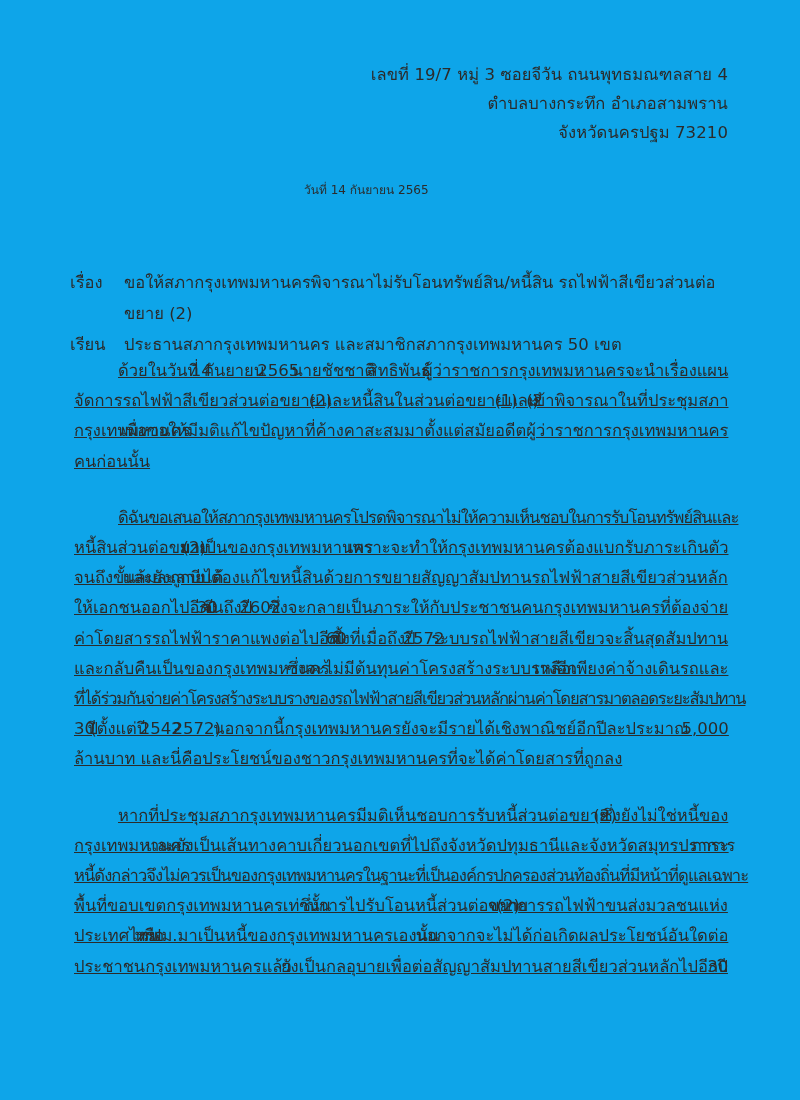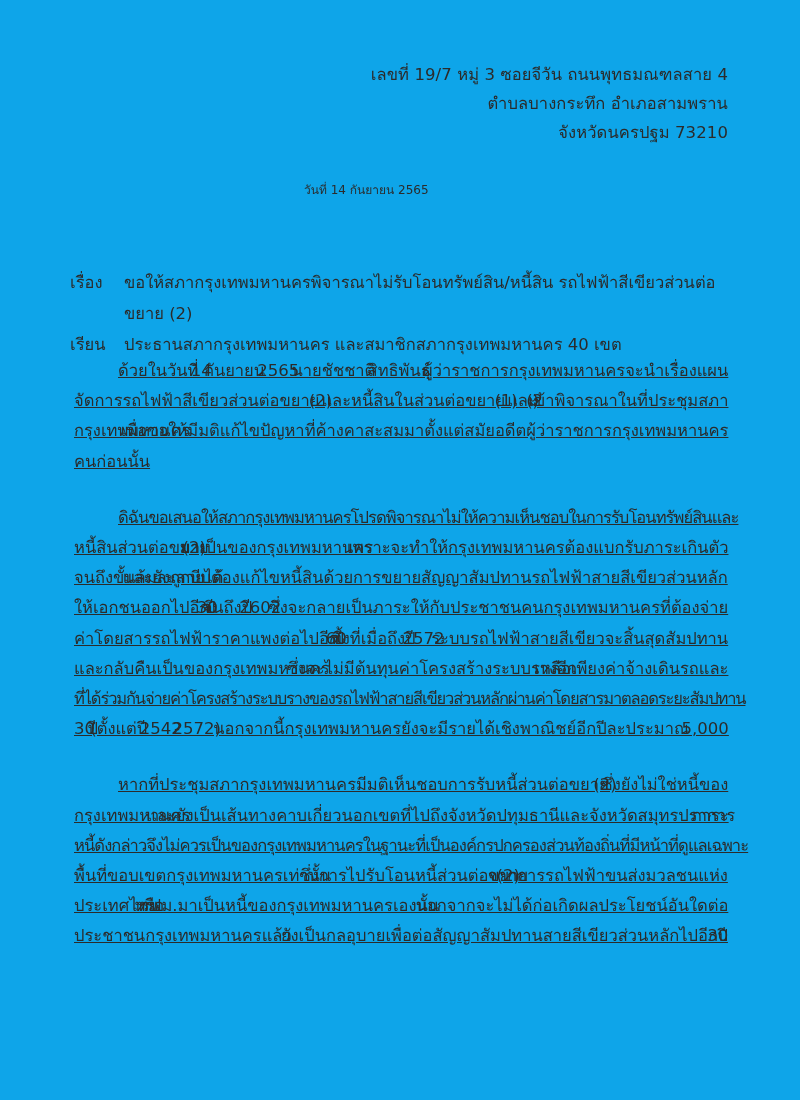--- a/index.html
+++ b/index.html
@@ -106,21 +106,21 @@
 
   <div class="date-line">วันที่ 14 กันยายน 2565</div>
 
   <div class="ref-block">
     <div class="ref-row">
       <div class="ref-label">เรื่อง</div>
       <div class="ref-value">ขอให้สภากรุงเทพมหานครพิจารณาไม่รับโอนทรัพย์สิน/หนี้สิน รถไฟฟ้าสีเขียวส่วนต่อขยาย (2)</div>
     </div>
     <div class="ref-row">
       <div class="ref-label">เรียน</div>
-      <div class="ref-value">ประธานสภากรุงเทพมหานคร และสมาชิกสภากรุงเทพมหานคร 40 เขต</div>
+      <div class="ref-value">ประธานสภากรุงเทพมหานคร และสมาชิกสภากรุงเทพมหานคร 50 เขต</div>
     </div>
   </div>
 
   <div class="paragraphs">
 
     <p class="para">
       <span class="ln indent" style="word-spacing: -13px;">ด้วยในวันที่ 14 กันยายน 2565 นายชัชชาติ สิทธิพันธุ์ ผู้ว่าราชการกรุงเทพมหานครจะนำเรื่องแผน</span>
       <span class="ln" style="word-spacing: -15.8571px;">จัดการรถไฟฟ้าสีเขียวส่วนต่อขยาย (2) และหนี้สินในส่วนต่อขยาย (1) และ (2 ) เข้าพิจารณาในที่ประชุมสภา</span>
       <span class="ln" style="word-spacing: -75px;">กรุงเทพมหานคร เพื่อขอให้มีมติแก้ไขปัญหาที่ค้างคาสะสมมาตั้งแต่สมัยอดีตผู้ว่าราชการกรุงเทพมหานคร</span>
       <span class="ln" style="letter-spacing: 0px;">คนก่อนนั้น</span>
@@ -128,20 +128,21 @@
 
     <p class="para">
       <span class="ln indent" style="letter-spacing: -0.9375px;">ดิฉันขอเสนอให้สภากรุงเทพมหานครโปรดพิจารณาไม่ให้ความเห็นชอบในการรับโอนทรัพย์สินและ</span>
       <span class="ln" style="word-spacing: -31.3333px;">หนี้สินส่วนต่อขยาย (2) มาเป็นของกรุงเทพมหานคร เพราะจะทำให้กรุงเทพมหานครต้องแบกรับภาระเกินตัว</span>
       <span class="ln" style="word-spacing: -106px;">จนถึงขั้นล้มละลายได้ และยังถูกบีบต้องแก้ไขหนี้สินด้วยการขยายสัญญาสัมปทานรถไฟฟ้าสายสีเขียวส่วนหลัก</span>
       <span class="ln" style="word-spacing: -18px;">ให้เอกชนออกไปอีก 30 ปี จนถึงปี 2602 ซึ่งจะกลายเป็นภาระให้กับประชาชนคนกรุงเทพมหานครที่ต้องจ่าย</span>
       <span class="ln" style="word-spacing: -18.4px;">ค่าโดยสารรถไฟฟ้าราคาแพงต่อไปอีก 60 ปี ทั้งที่เมื่อถึงปี 2572 ระบบรถไฟฟ้าสายสีเขียวจะสิ้นสุดสัมปทาน</span>
       <span class="ln" style="word-spacing: -48px;">และกลับคืนเป็นของกรุงเทพมหานคร ซึ่งจะไม่มีต้นทุนค่าโครงสร้างระบบรางอีก เหลือเพียงค่าจ้างเดินรถและ</span>
       <span class="ln" style="letter-spacing: -1.15054px;">ที่ได้ร่วมกันจ่ายค่าโครงสร้างระบบรางของรถไฟฟ้าสายสีเขียวส่วนหลักผ่านค่าโดยสารมาตลอดระยะสัมปทาน</span>
       <span class="ln" style="word-spacing: -12.8571px;">30 ปี (ตั้งแต่ปี 2542 - 2572) นอกจากนี้กรุงเทพมหานครยังจะมีรายได้เชิงพาณิชย์อีกปีละประมาณ 5,000</span>
+      <span class="ln" style="word-spacing: 0px;">ล้านบาท และนี่คือประโยชน์ของชาวกรุงเทพมหานครที่จะได้ค่าโดยสารที่ถูกลง</span>
     </p>
 
     <p class="para">
       <span class="ln indent" style="word-spacing: -20.5px;">หากที่ประชุมสภากรุงเทพมหานครมีมติเห็นชอบการรับหนี้ส่วนต่อขยาย (2) ซึ่งยังไม่ใช่หนี้ของ</span>
       <span class="ln" style="word-spacing: -49.5px;">กรุงเทพมหานคร และยังเป็นเส้นทางคาบเกี่ยวนอกเขตที่ไปถึงจังหวัดปทุมธานีและจังหวัดสมุทรปราการ ภาระ</span>
       <span class="ln" style="letter-spacing: -0.908163px;">หนี้ดังกล่าวจึงไม่ควรเป็นของกรุงเทพมหานครในฐานะที่เป็นองค์กรปกครองส่วนท้องถิ่นที่มีหน้าที่ดูแลเฉพาะ</span>
       <span class="ln" style="word-spacing: -37px;">พื้นที่ขอบเขตกรุงเทพมหานครเท่านั้น ซึ่งการไปรับโอนหนี้ส่วนต่อขยาย (2) จากการรถไฟฟ้าขนส่งมวลชนแห่ง</span>
       <span class="ln" style="word-spacing: -28.6667px;">ประเทศไทย หรือ รฟม.มาเป็นหนี้ของกรุงเทพมหานครเองนั้น นอกจากจะไม่ได้ก่อเกิดผลประโยชน์อันใดต่อ</span>
       <span class="ln" style="word-spacing: -16px;">ประชาชนกรุงเทพมหานครแล้ว ยังเป็นกลอุบายเพื่อต่อสัญญาสัมปทานสายสีเขียวส่วนหลักไปอีก 30 ปี</span>
     </p>

